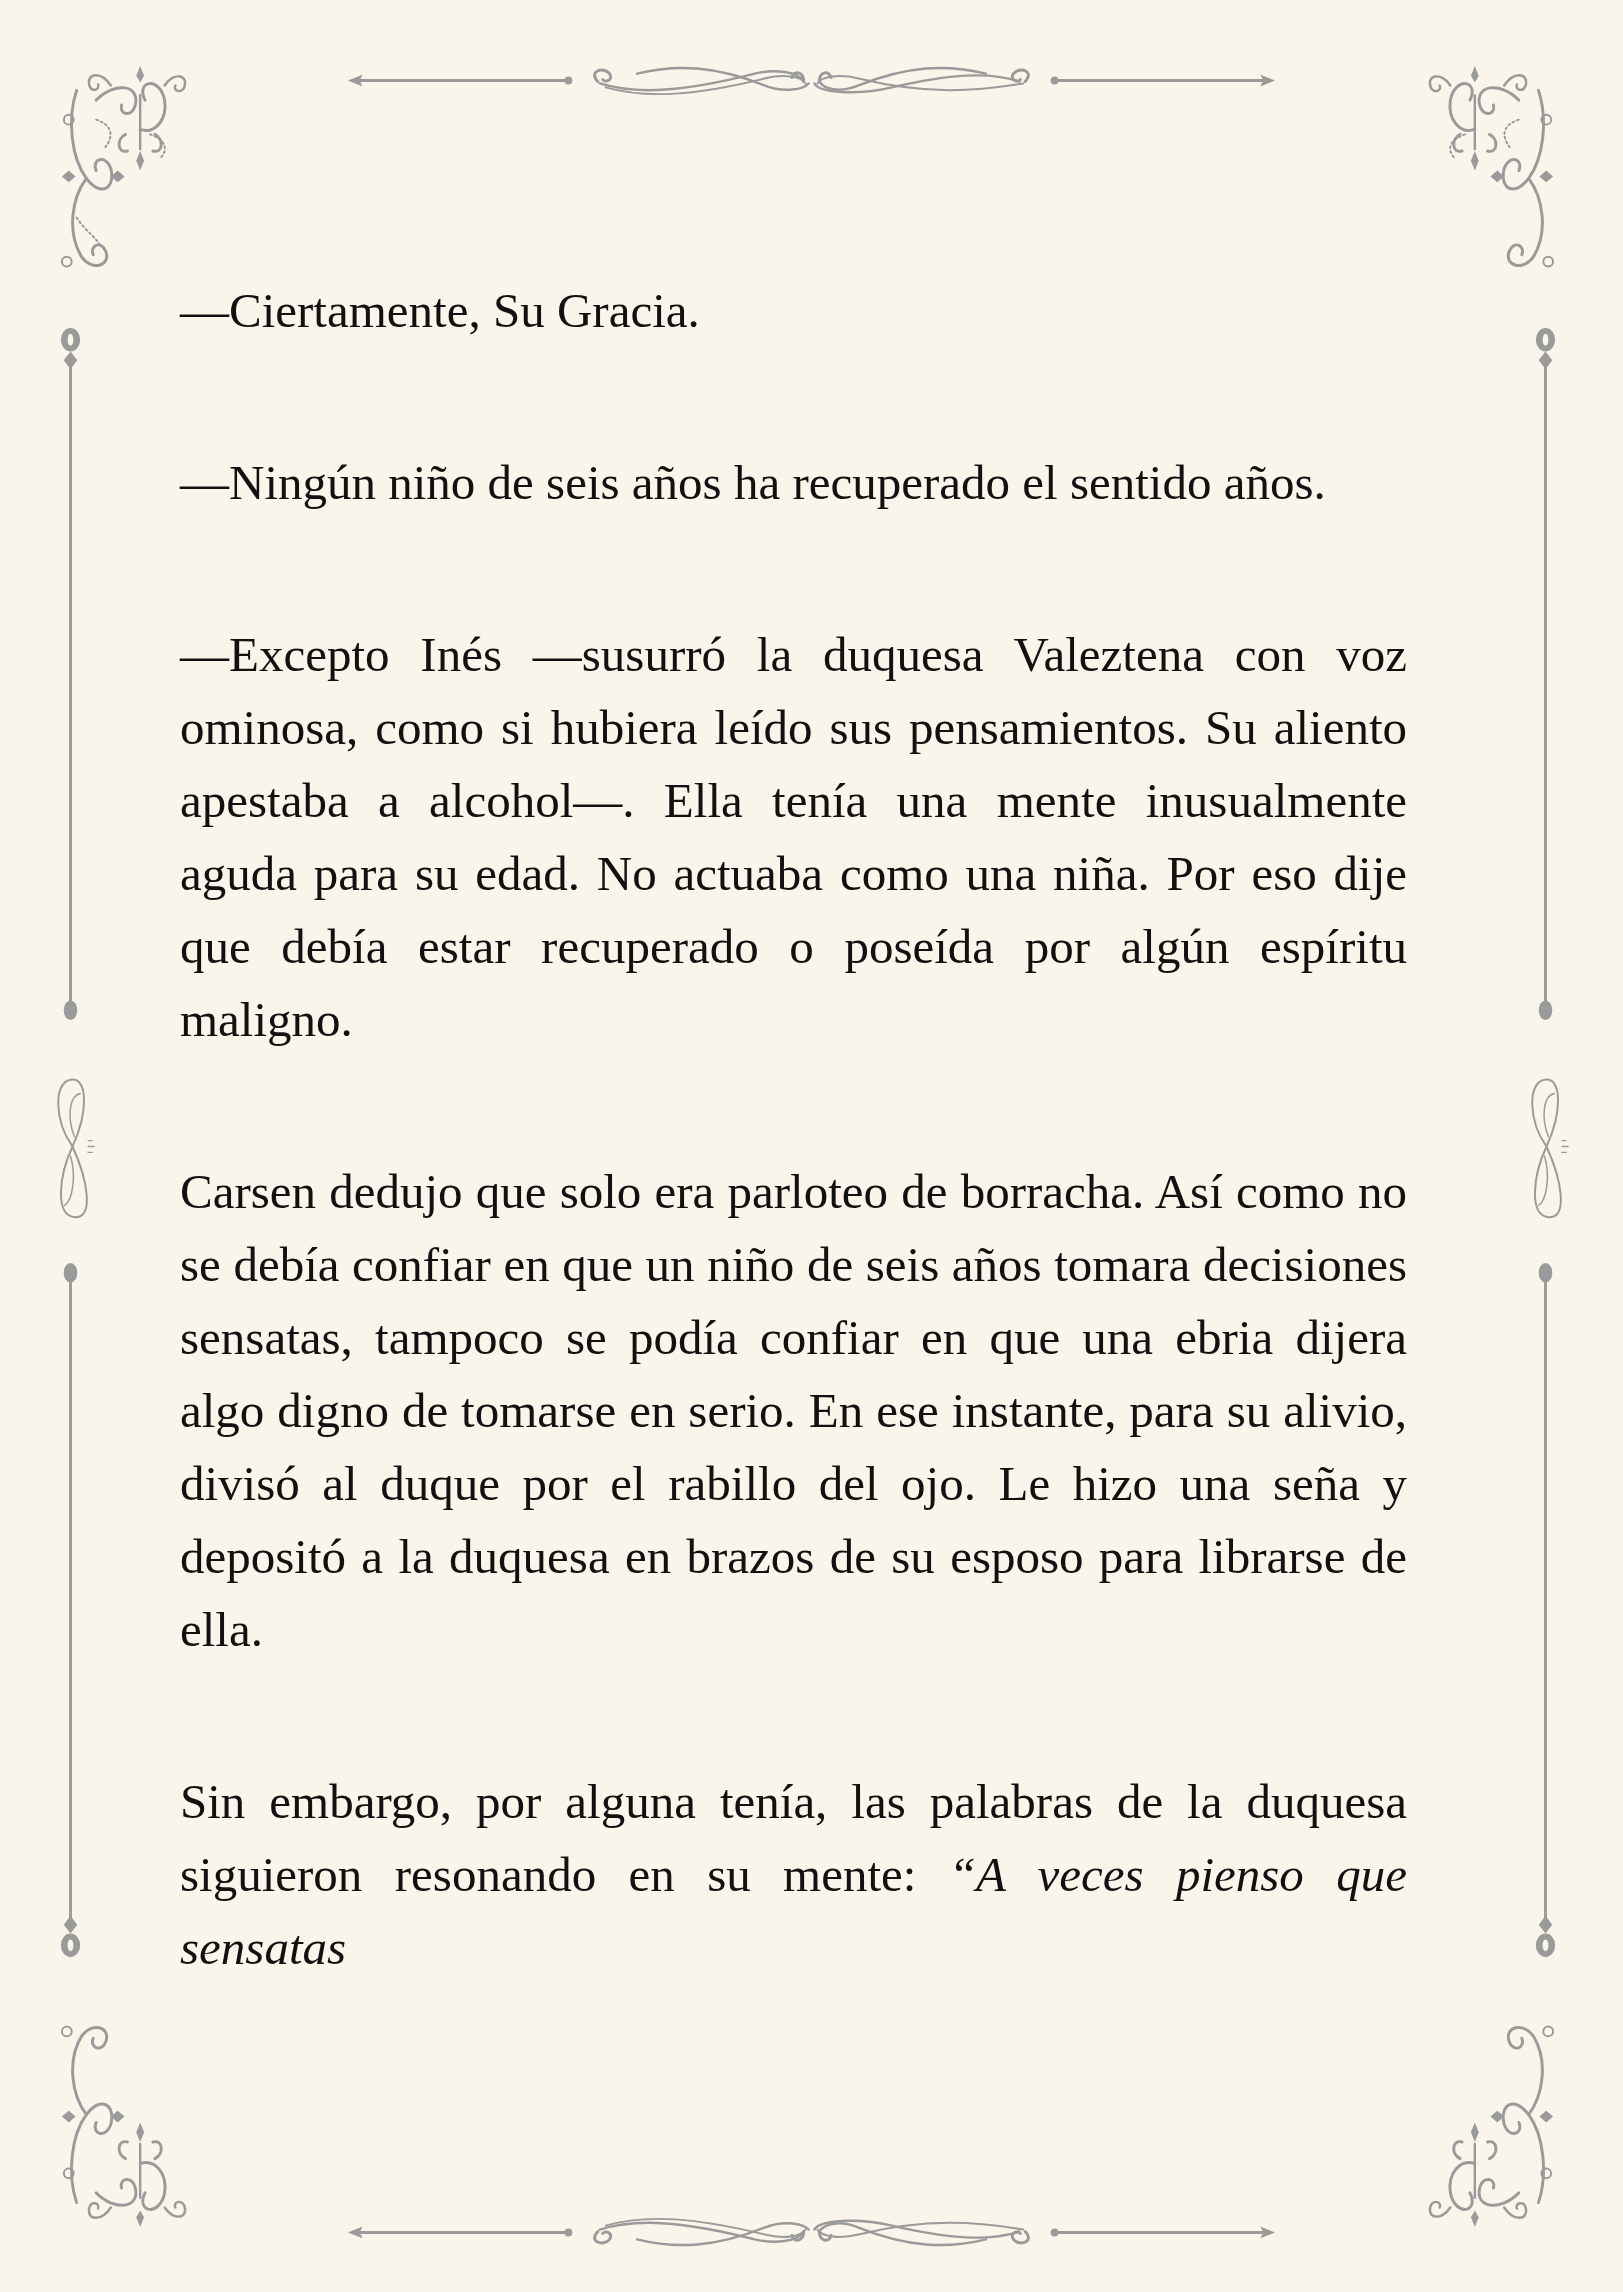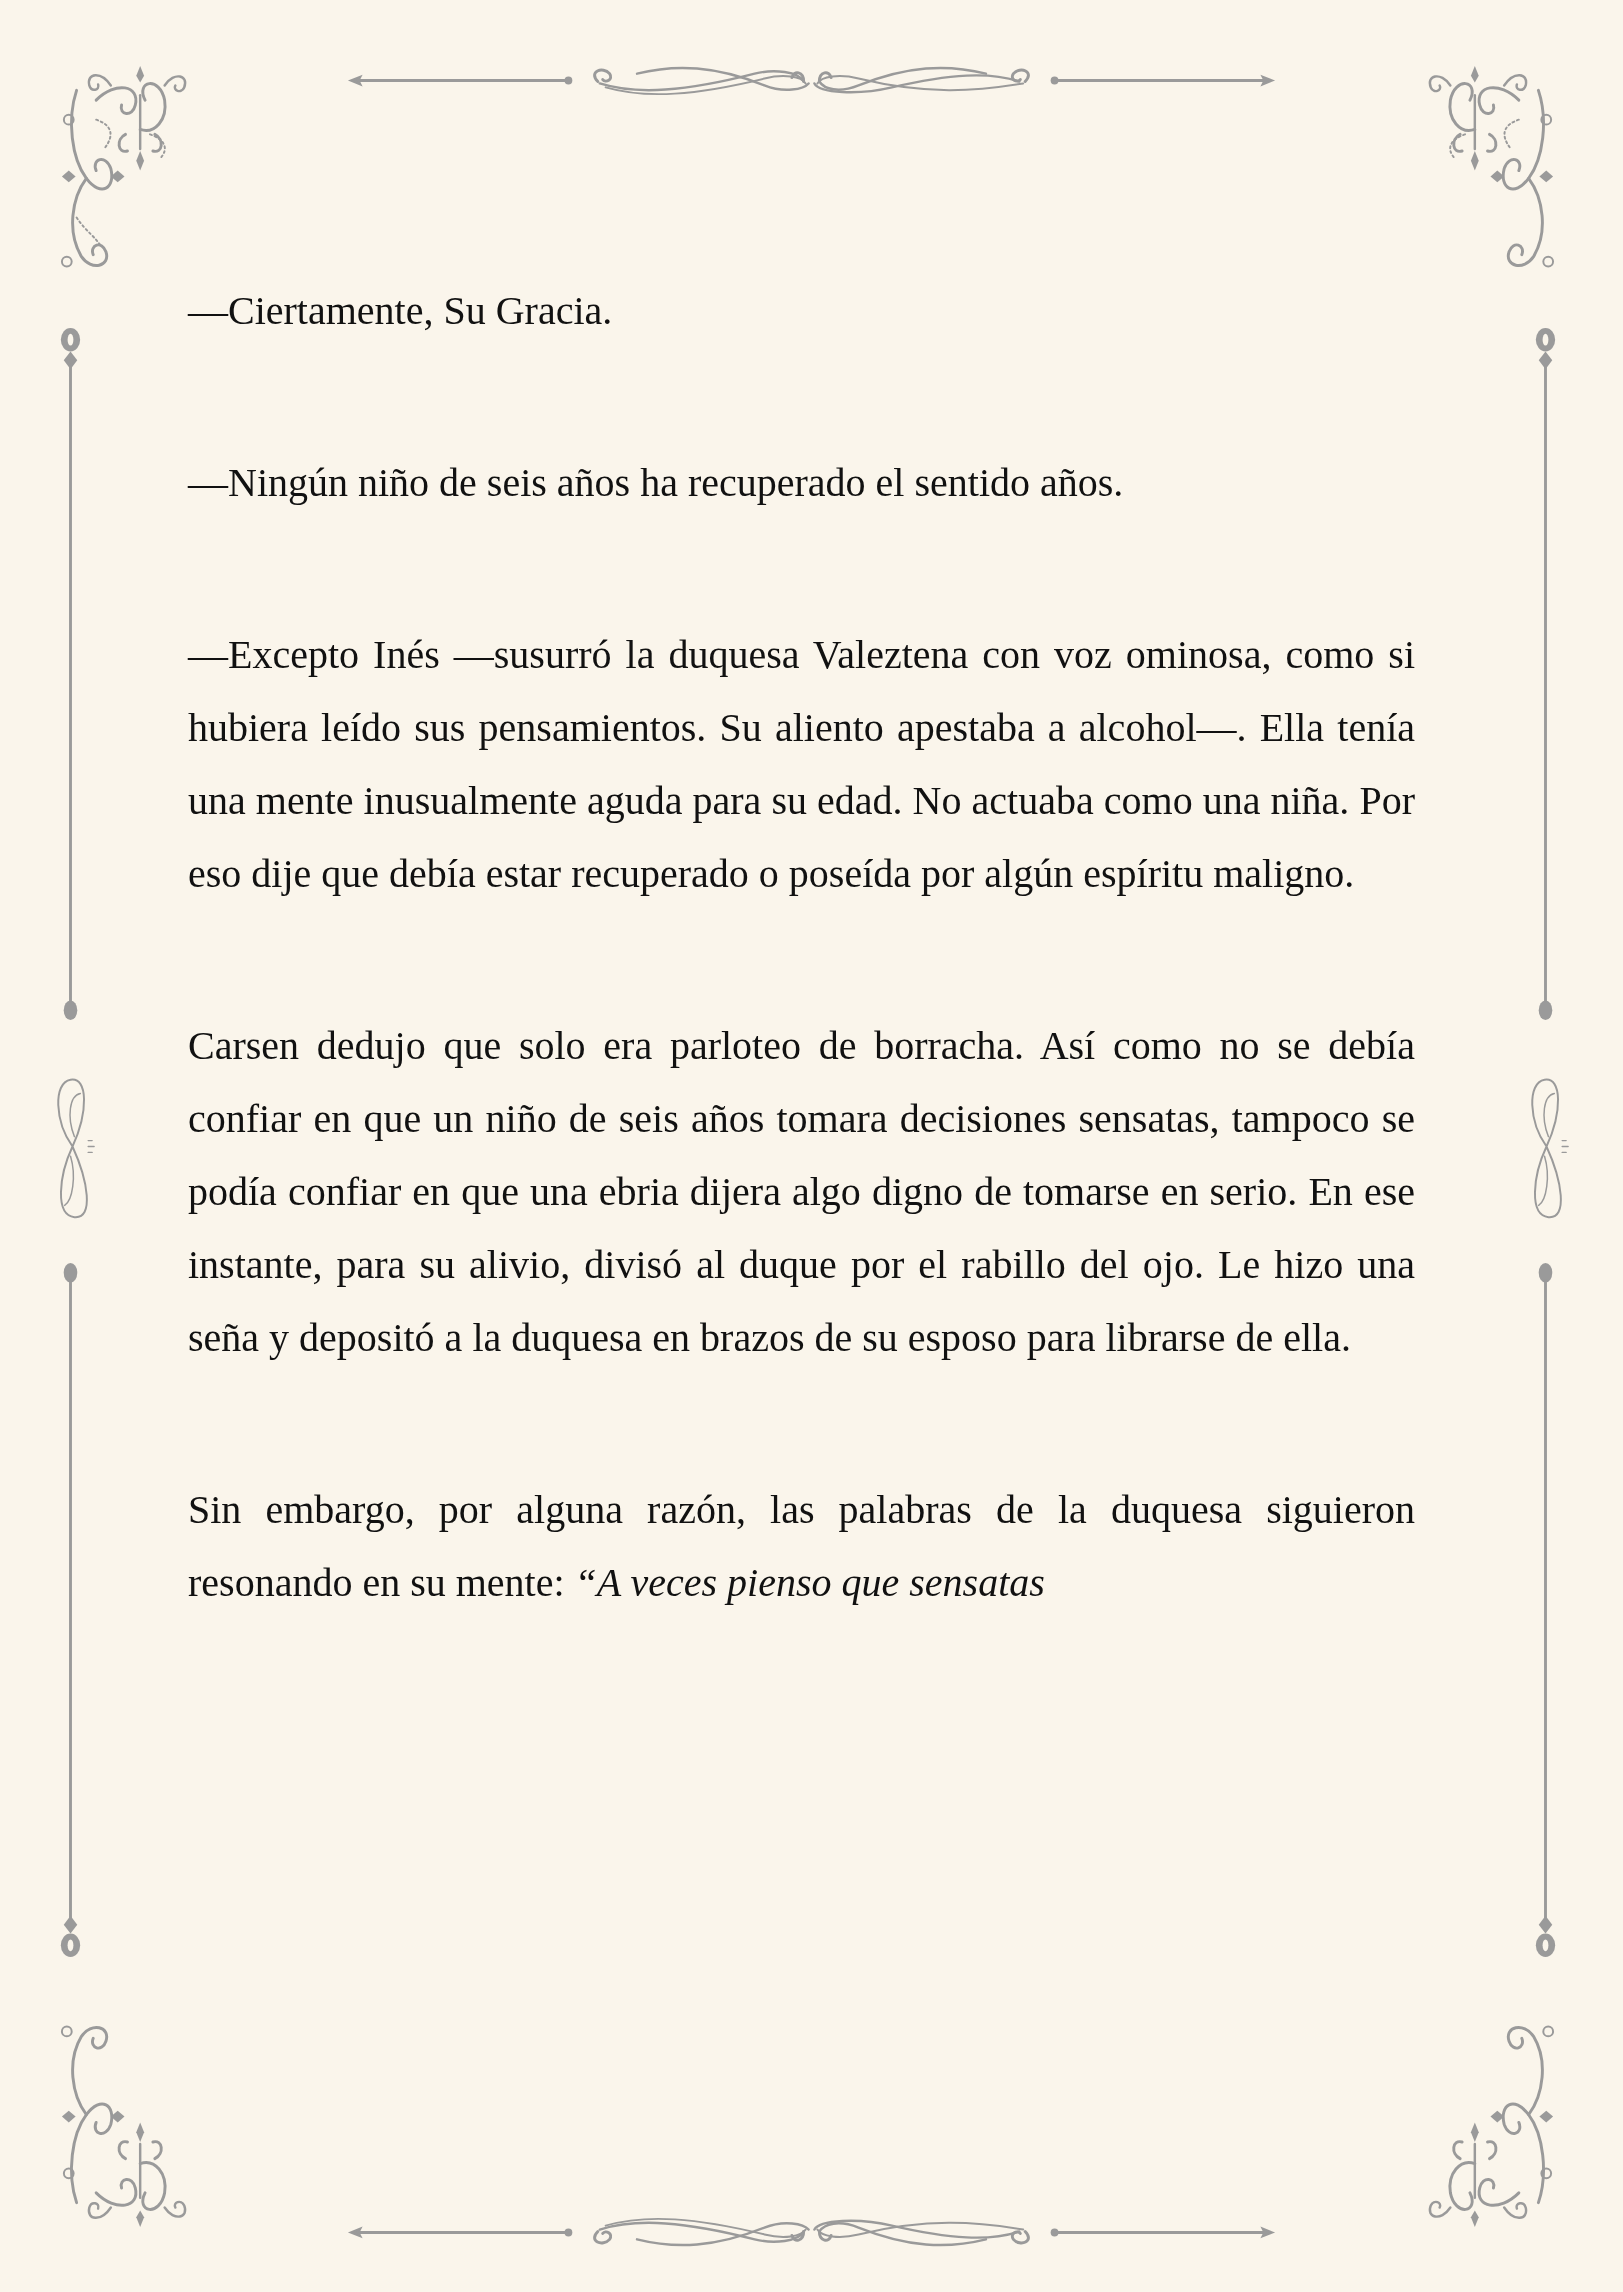--- a/index.html
+++ b/index.html
@@ -28,22 +28,22 @@
   .rod-l1 { left: 56px; top: 326px; height: 698px; }
   .rod-l2 { left: 56px; top: 1261px; height: 698px; }
   .rod-r1 { left: 1531px; top: 326px; height: 698px; }
   .rod-r2 { left: 1531px; top: 1261px; height: 698px; }
 
   .eight-l { left: 45px; top: 1068px; width: 55px; height: 157px; }
   .eight-r { left: 1519px; top: 1068px; width: 55px; height: 157px; }
 
   .page-text {
     position: absolute;
-    left: 188px; top: 274px; width: 1227px;
-    font-size: 40px; line-height: 73px;
+    left: 180px; top: 274px; width: 1227px;
+    font-size: 49px; line-height: 73px;
     text-align: justify;
     font-family: Liberation Serif, serif;
   }
   .page-text p { margin: 0 0 99px 0; }
   .page-text p.gap2 { margin-bottom: 105px; }
   .page-text em { font-style: italic; }
 </style>
 </head>
 <body>
 
@@ -232,16 +232,16 @@
   <p>
     <span>—Ningún niño de seis años ha recuperado el sentido años.</span>
   </p>
   <p>
     <span>—Excepto Inés —susurró la duquesa Valeztena con voz ominosa, como si hubiera leído sus pensamientos. Su aliento apestaba a alcohol—. Ella tenía una mente inusualmente aguda para su edad. No actuaba como una niña. Por eso dije que debía estar recuperado o poseída por algún espíritu maligno.</span>
   </p>
   <p>
     <span>Carsen dedujo que solo era parloteo de borracha. Así como no se debía confiar en que un niño de seis años tomara decisiones sensatas, tampoco se podía confiar en que una ebria dijera algo digno de tomarse en serio. En ese instante, para su alivio, divisó al duque por el rabillo del ojo. Le hizo una seña y depositó a la duquesa en brazos de su esposo para librarse de ella.</span>
   </p>
   <p>
-    <span>Sin embargo, por alguna razón, las palabras de la duquesa siguieron resonando en su mente: </span><em>“A veces pienso que sensatas</em>
+    <span>Sin embargo, por alguna tenía, las palabras de la duquesa siguieron resonando en su mente: </span><em>“A veces pienso que sensatas</em>
   </p>
 </div>
 
 
 </body></html>

